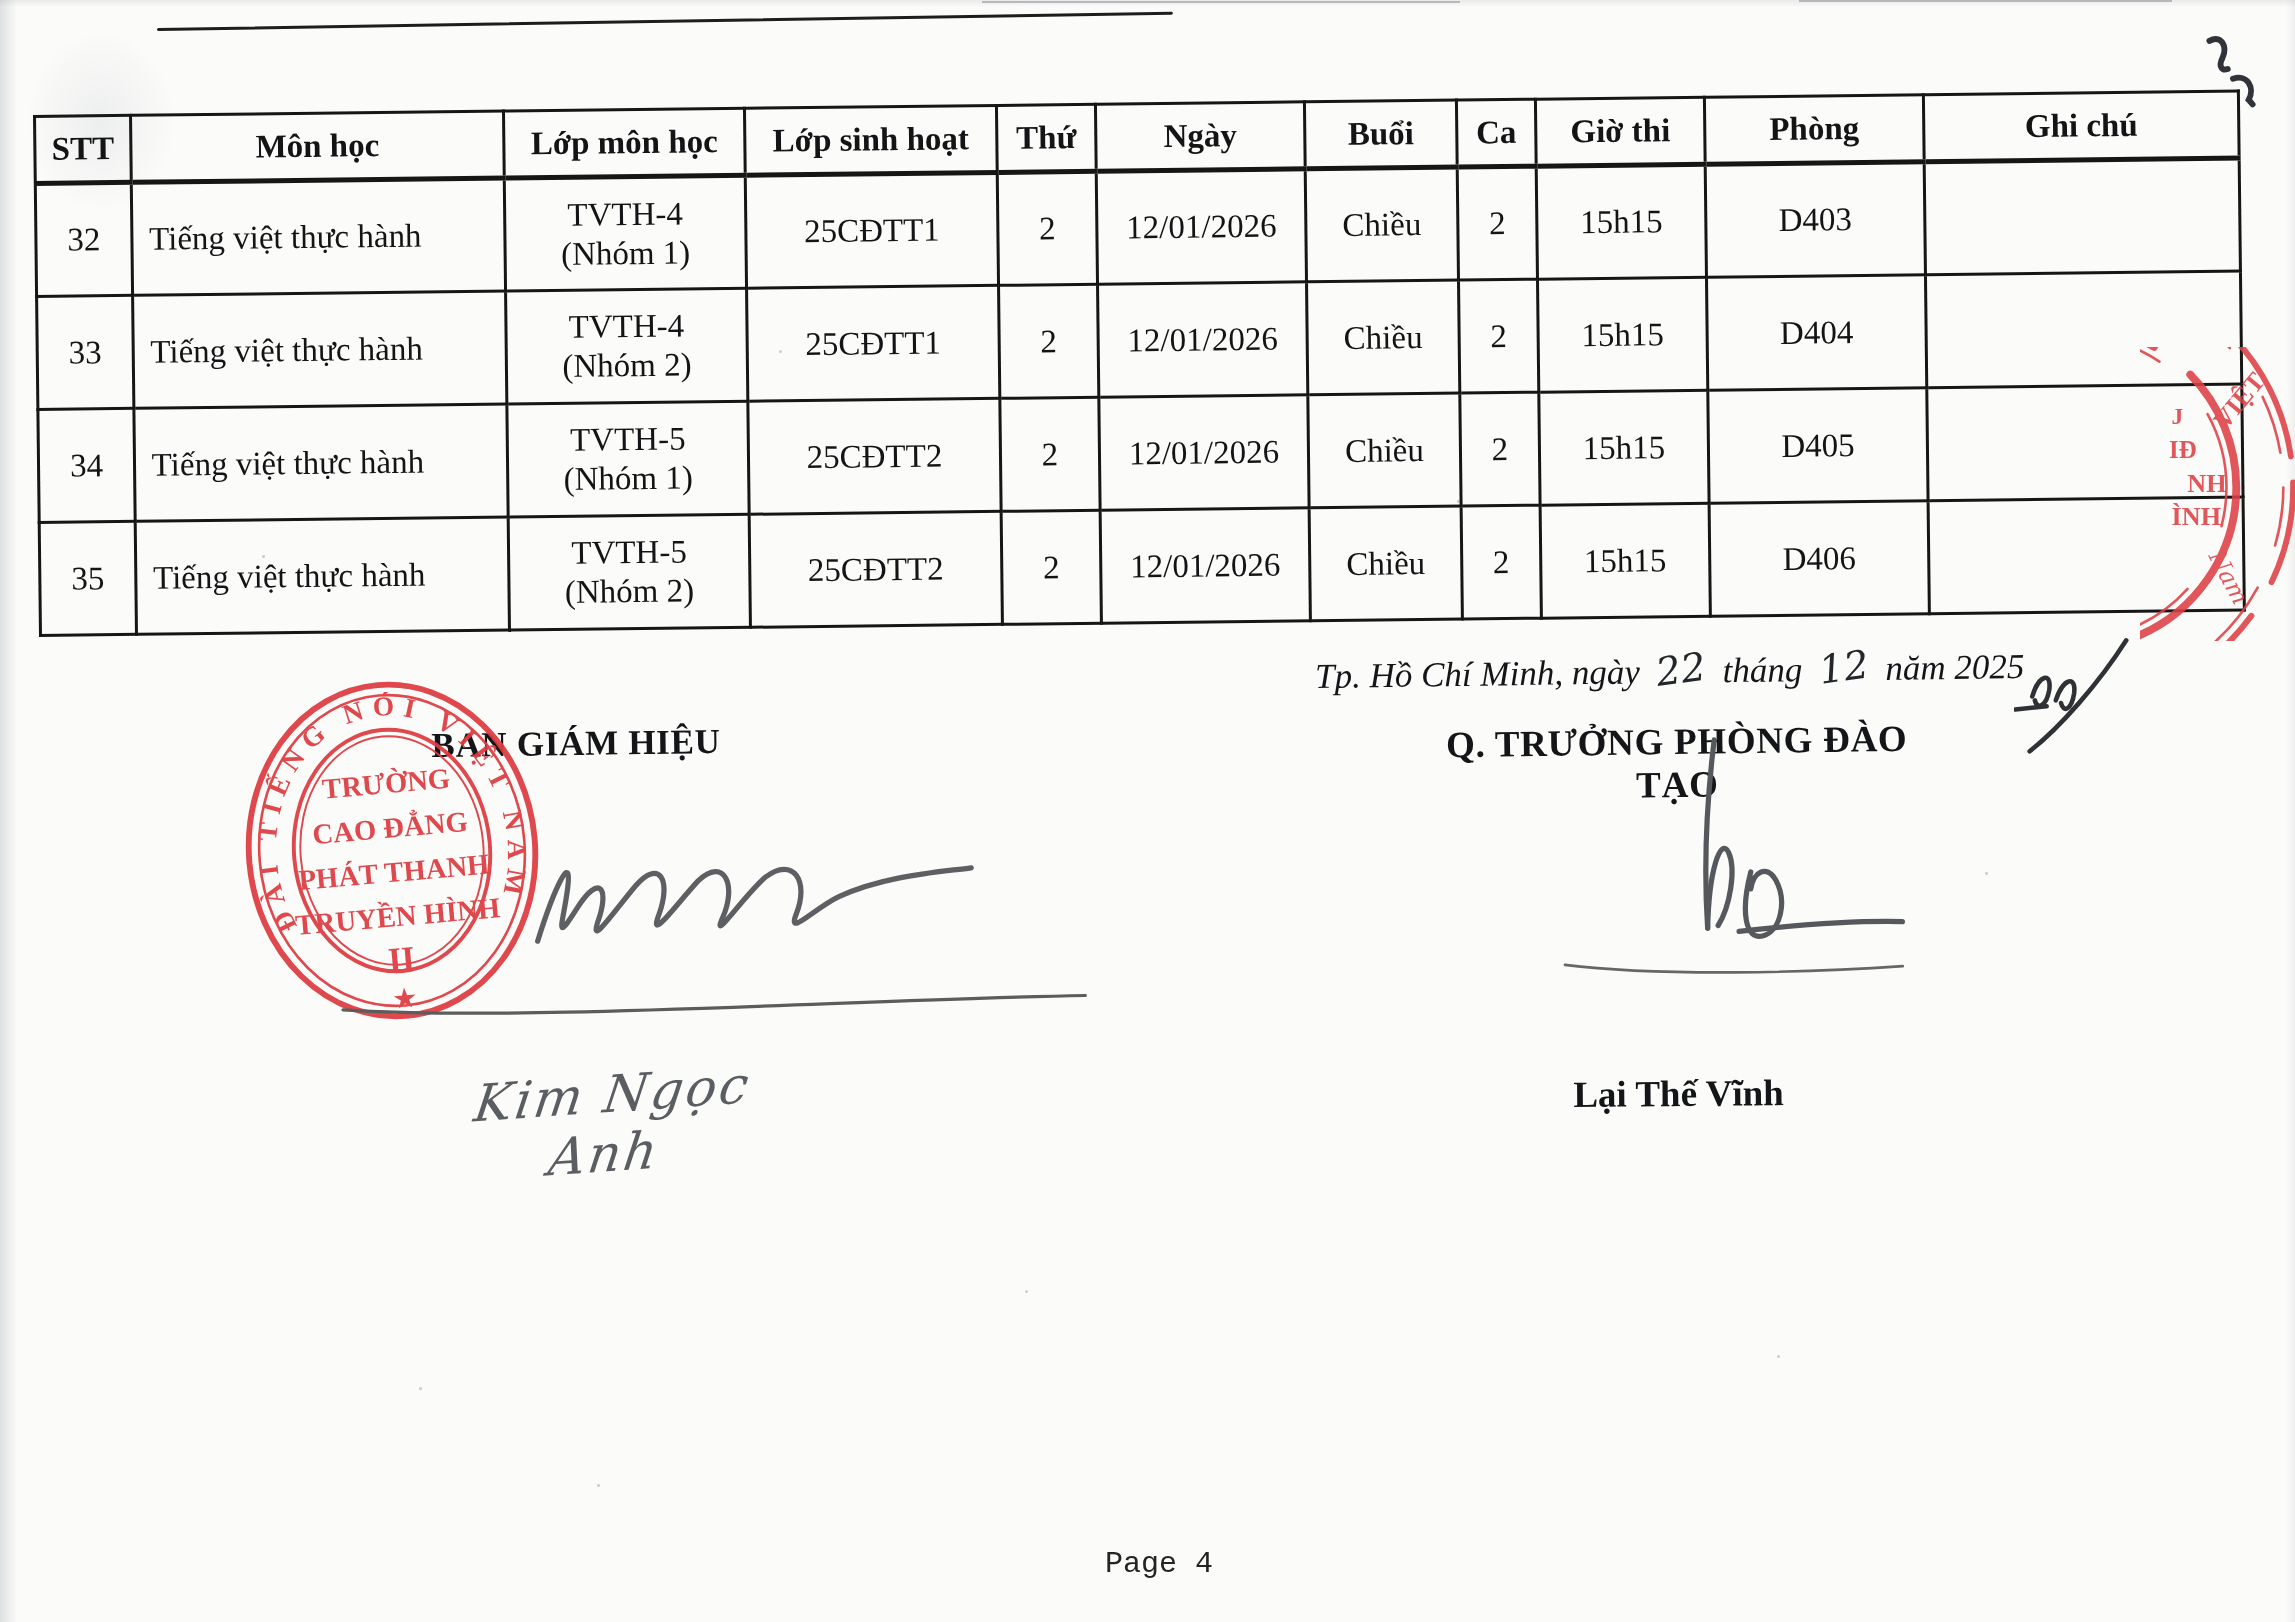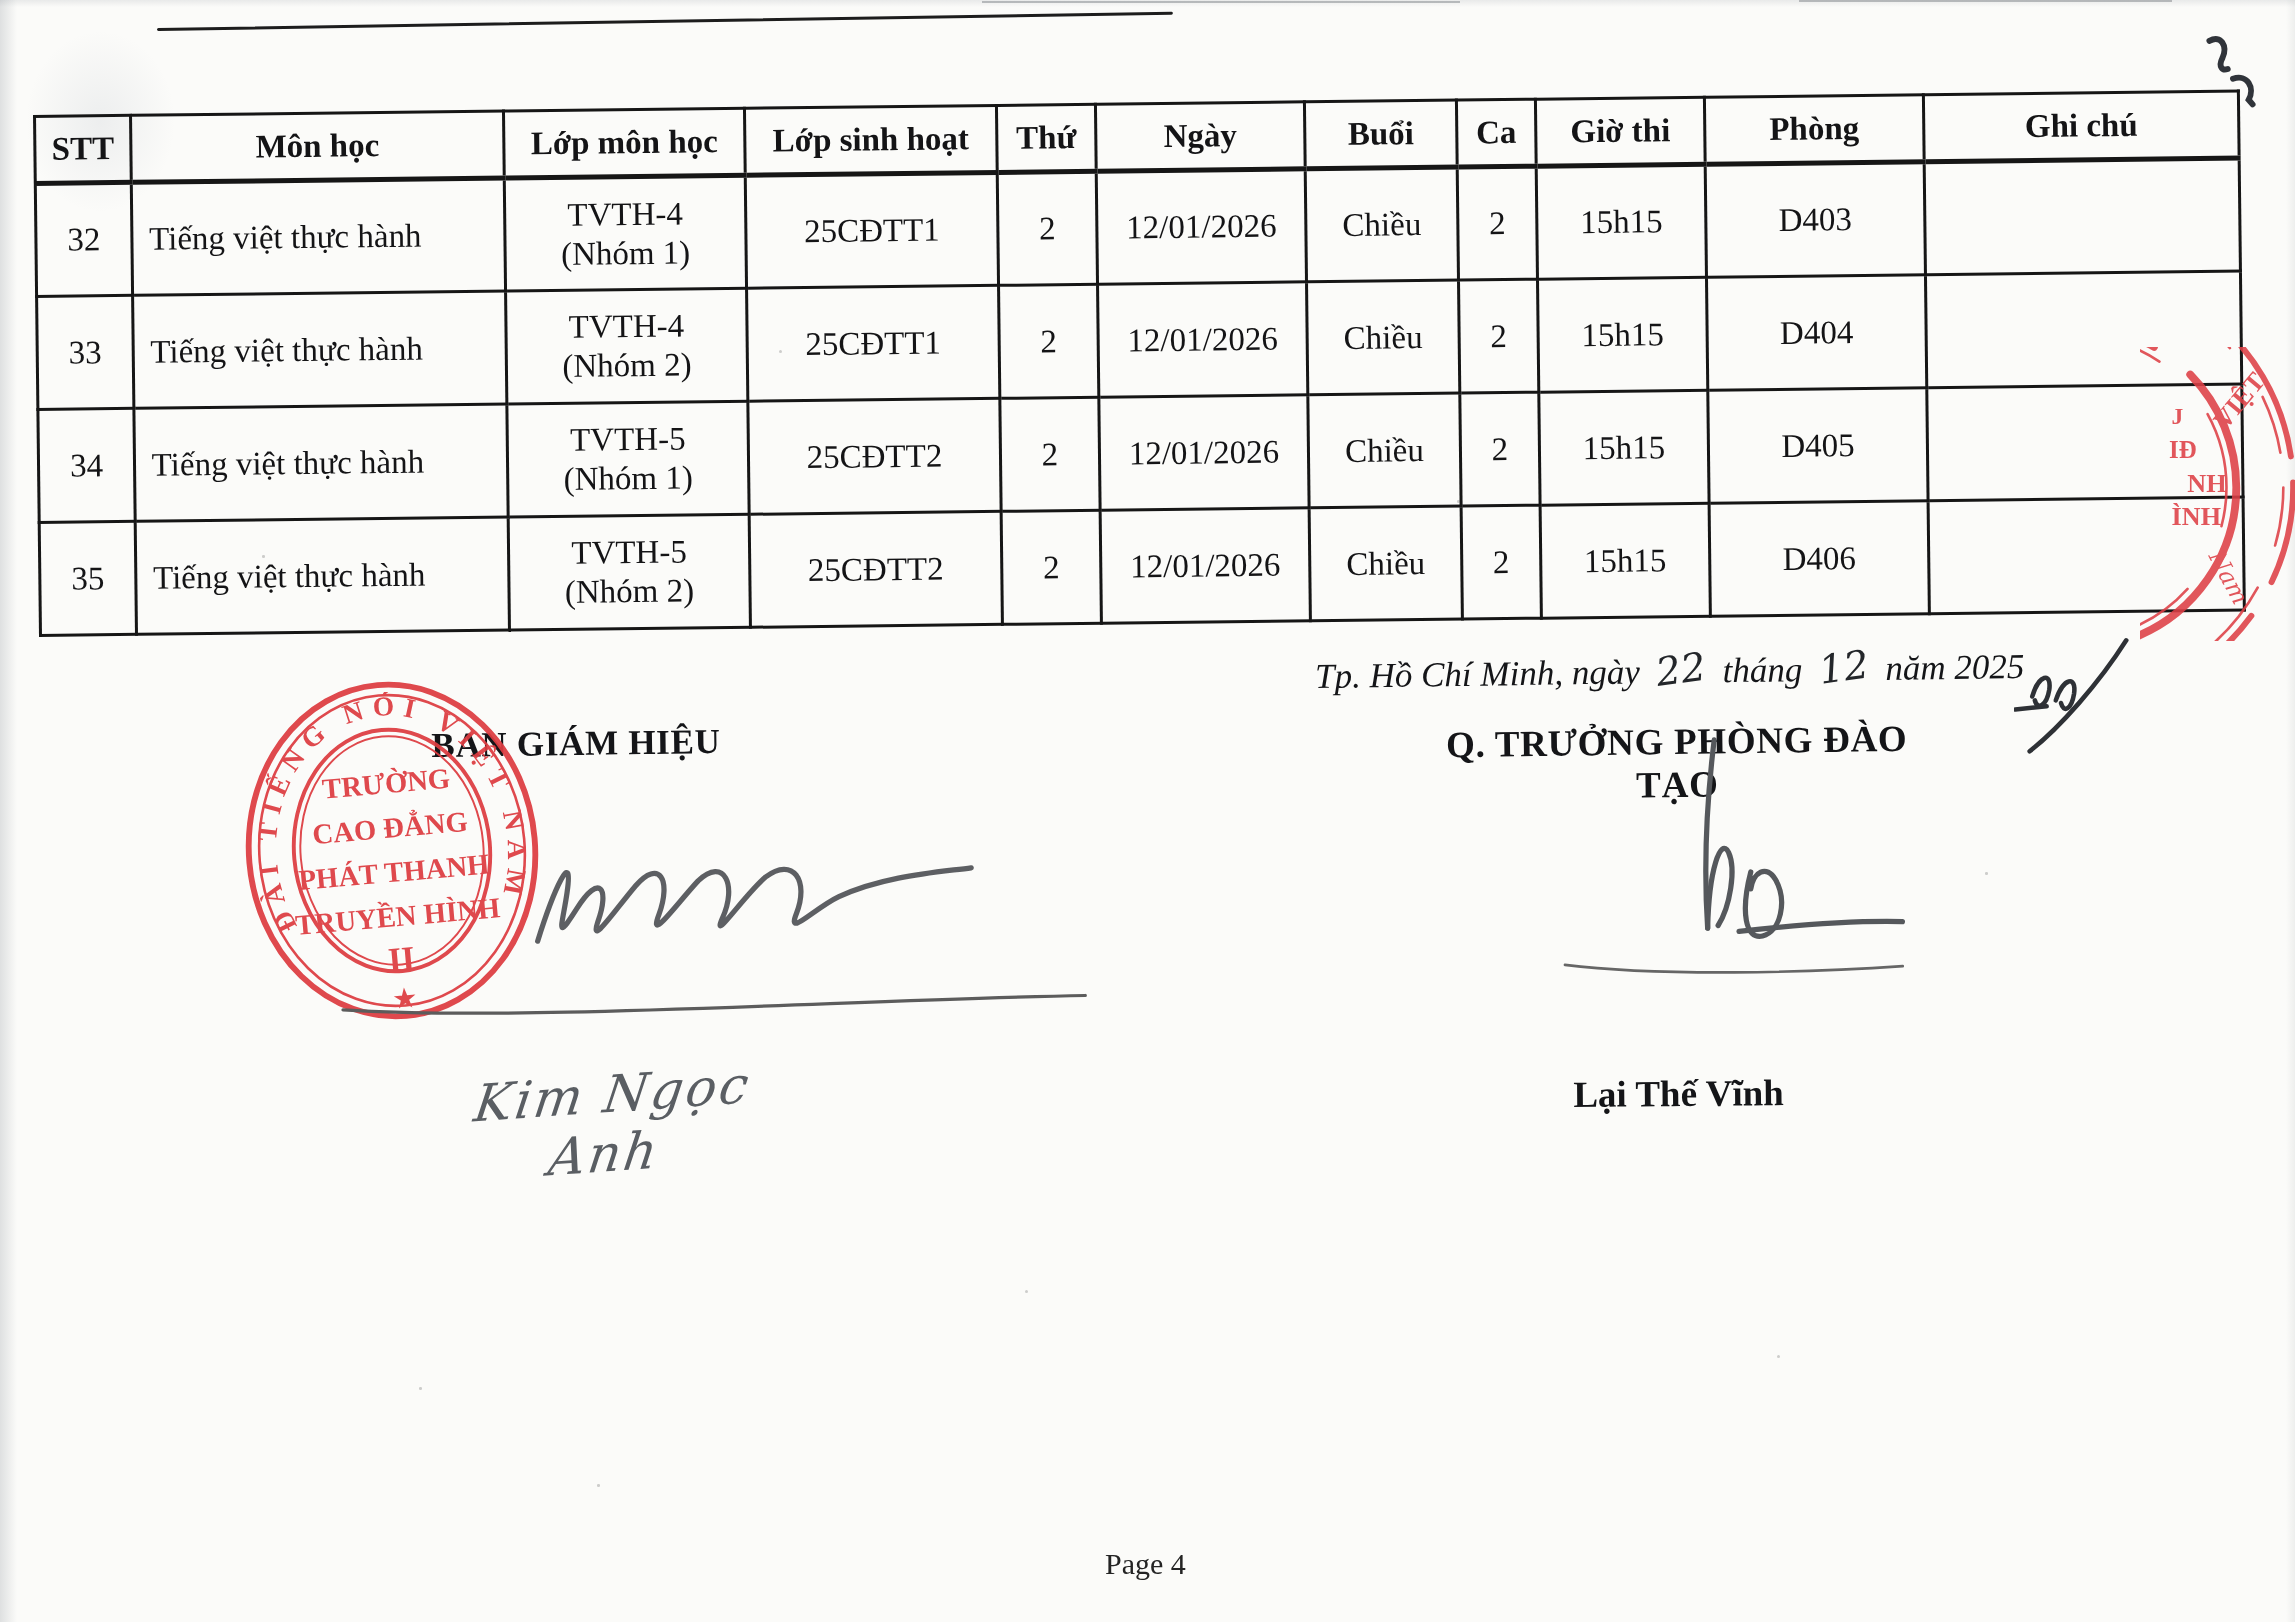--- a/index.html
+++ b/index.html
@@ -42,21 +42,21 @@
     transform:rotate(-7deg);margin:0 7.9px;color:#23262a;}
   .sig-title{font-weight:bold;font-size:35px;letter-spacing:0.7px;text-align:center;
     transform:rotate(-0.8deg);color:#141518;}
   .title-left{left:393px;top:724px;width:366px;}
   .title-right{left:1404px;top:720px;width:546px;font-size:37px;}
   .printed-name{left:1482px;top:1072px;width:393px;text-align:center;font-weight:bold;
     font-size:37px;transform:rotate(-0.5deg);color:#141518;}
   .script-name{left:432px;top:1065px;width:353px;text-align:center;
     font-family:"DejaVu Serif",serif;font-style:italic;font-size:51px;color:#5a5e63;
     transform:rotate(-4deg) skewX(-12deg);letter-spacing:2.6px;}
-  .page-footer{left:1105px;top:1547px;font-family:Liberation Serif, serif;
+  .page-footer{left:1105px;top:1547px;font-family:Liberation Mono, monospace;
     font-size:30px;color:#242424;}
 
   
   .stamp-left{left:243px;top:679px;transform:rotate(-5deg);opacity:.93;}
   .edge-stamp{left:2140px;top:347px;opacity:.88;}
 
   .noise{background:rgba(40,40,40,.22);border-radius:50%;}
 </style>
 </head>
 <body>

